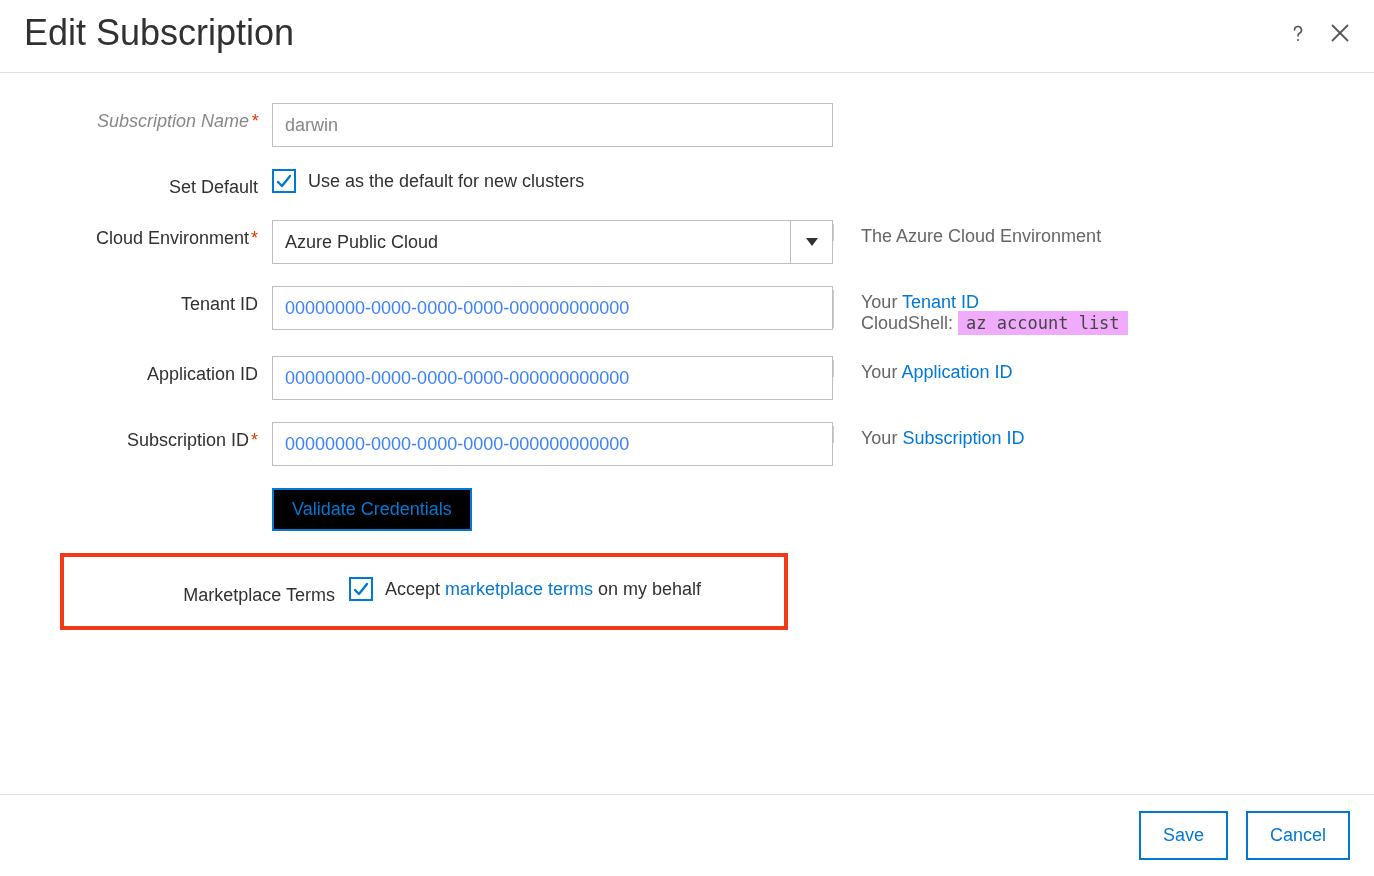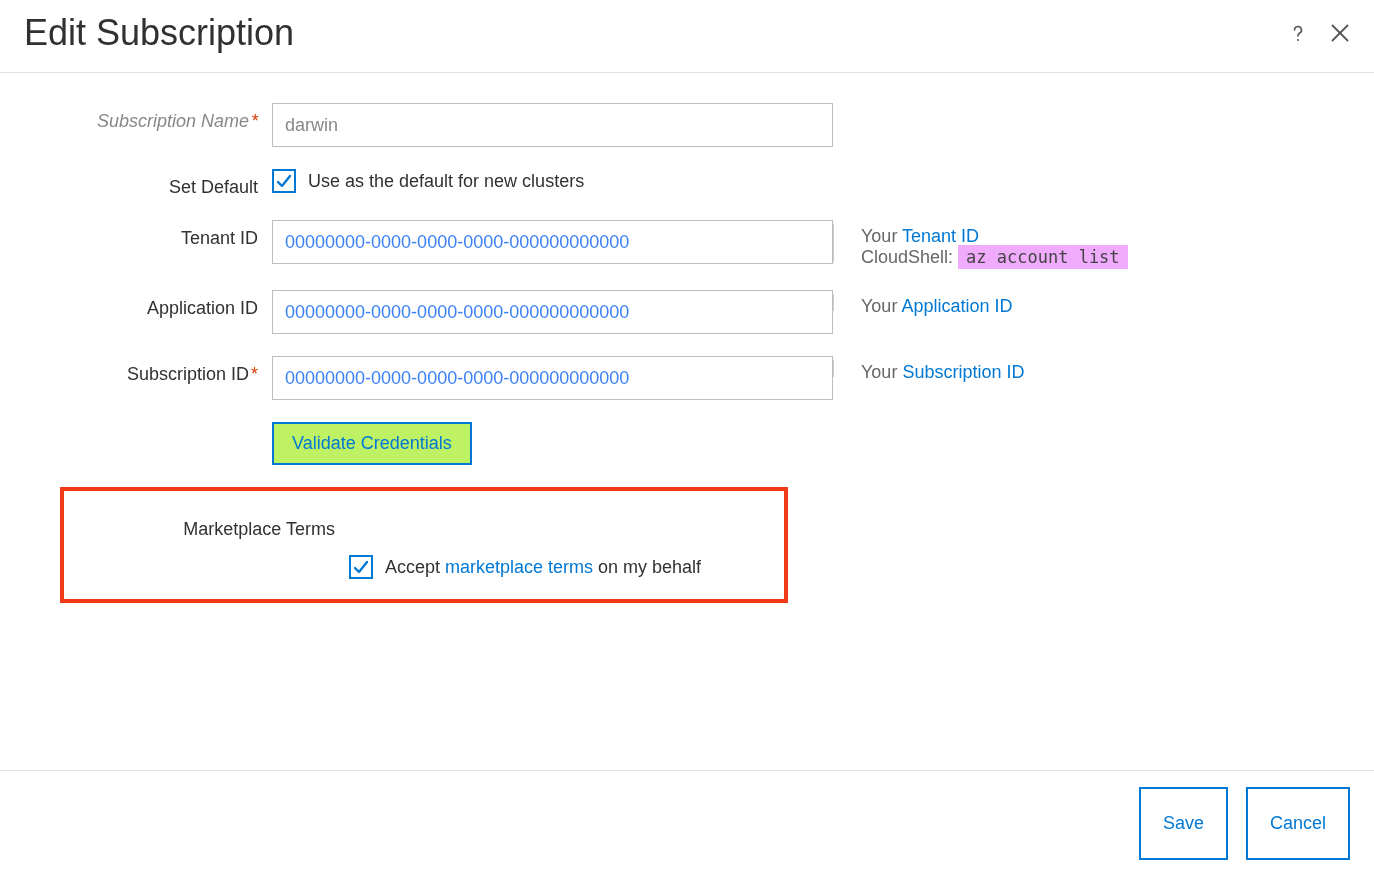--- a/index.html
+++ b/index.html
@@ -143,21 +143,21 @@
     .code-inline {
       font-family: "Consolas", monospace;
       background: #f0abfc;
       padding: 2px 8px;
       font-size: 17px;
       color: #444;
     }
     .validate-btn {
       border: 2px solid #0078d4;
       color: #0078d4;
-      background: #bef264;
+      background: #000000;
       padding: 9px 18px;
       font-size: 18px;
       font-family: inherit;
       cursor: pointer;
     }
     .highlight-box {
       border: 4px solid #f03a17;
       padding: 20px 10px 20px 0;
       margin-left: 40px;
       margin-right: auto;
@@ -169,21 +169,21 @@
       border-top: 1px solid #e1e1e1;
       padding: 16px 24px;
       display: flex;
       justify-content: flex-end;
       gap: 18px;
     }
     .footer-btn {
       border: 2px solid #0078d4;
       color: #0078d4;
       background: #fff;
-      padding: 24px 22px;
+      padding: 12px 22px;
       font-size: 18px;
       font-family: inherit;
       cursor: pointer;
       min-width: 80px;
     }
   </style>
 </head>
 <body>
 
 <div class="dialog">
@@ -222,20 +222,34 @@
         <span class="checkbox">
           <svg width="18" height="18" viewBox="0 0 18 18" stroke="#0078d4" stroke-width="2.4" fill="none" stroke-linecap="round" stroke-linejoin="round">
             <polyline points="3,10 7,14 15,4"></polyline>
           </svg>
         </span>
         <span class="check-label">Use as the default for new clusters</span>
       </div>
       <div class="help-col nohelp"></div>
     </div>
 
+    <div class="form-row">
+      <div class="label-col required">Cloud Environment</div>
+      <div class="input-col">
+        <div class="select-wrap">
+          <div class="select-value">Azure Public Cloud</div>
+          <div class="select-caret">
+            <svg width="12" height="8" viewBox="0 0 12 8" fill="#323130">
+                <polygon points="0,0 12,0 6,8"></polygon>
+              </svg>
+          </div>
+        </div>
+      </div>
+      <div class="help-col">The Azure Cloud Environment</div>
+    </div>
 
     <div class="form-row">
       <div class="label-col">Tenant ID</div>
       <div class="input-col">
         <input type="text" class="text-input" value="00000000-0000-0000-0000-000000000000" style="">
       </div>
       <div class="help-col">
         <span>Your </span><span class="link">Tenant ID</span><br>
         <span>CloudShell: </span><span class="code-inline">az account list</span>
       </div>
@@ -266,21 +280,21 @@
       <div class="label-col"></div>
       <div class="input-col">
         <button class="validate-btn">Validate Credentials</button>
       </div>
       <div class="help-col nohelp"></div>
     </div>
 
     <div class="highlight-box">
       <div class="form-row">
         <div class="label-col">Marketplace Terms</div>
-        <div class="input-col" style="width:auto;margin-top:44px;">
+        <div class="input-col" style="width:auto;">
           <span class="checkbox">
             <svg width="18" height="18" viewBox="0 0 18 18" stroke="#0078d4" stroke-width="2.4" fill="none" stroke-linecap="round" stroke-linejoin="round">
               <polyline points="3,10 7,14 15,4"></polyline>
             </svg>
           </span>
           <span class="check-label">
             <span>Accept </span><span class="link">marketplace terms</span><span> on my behalf</span>
           </span>
         </div>
       </div>

